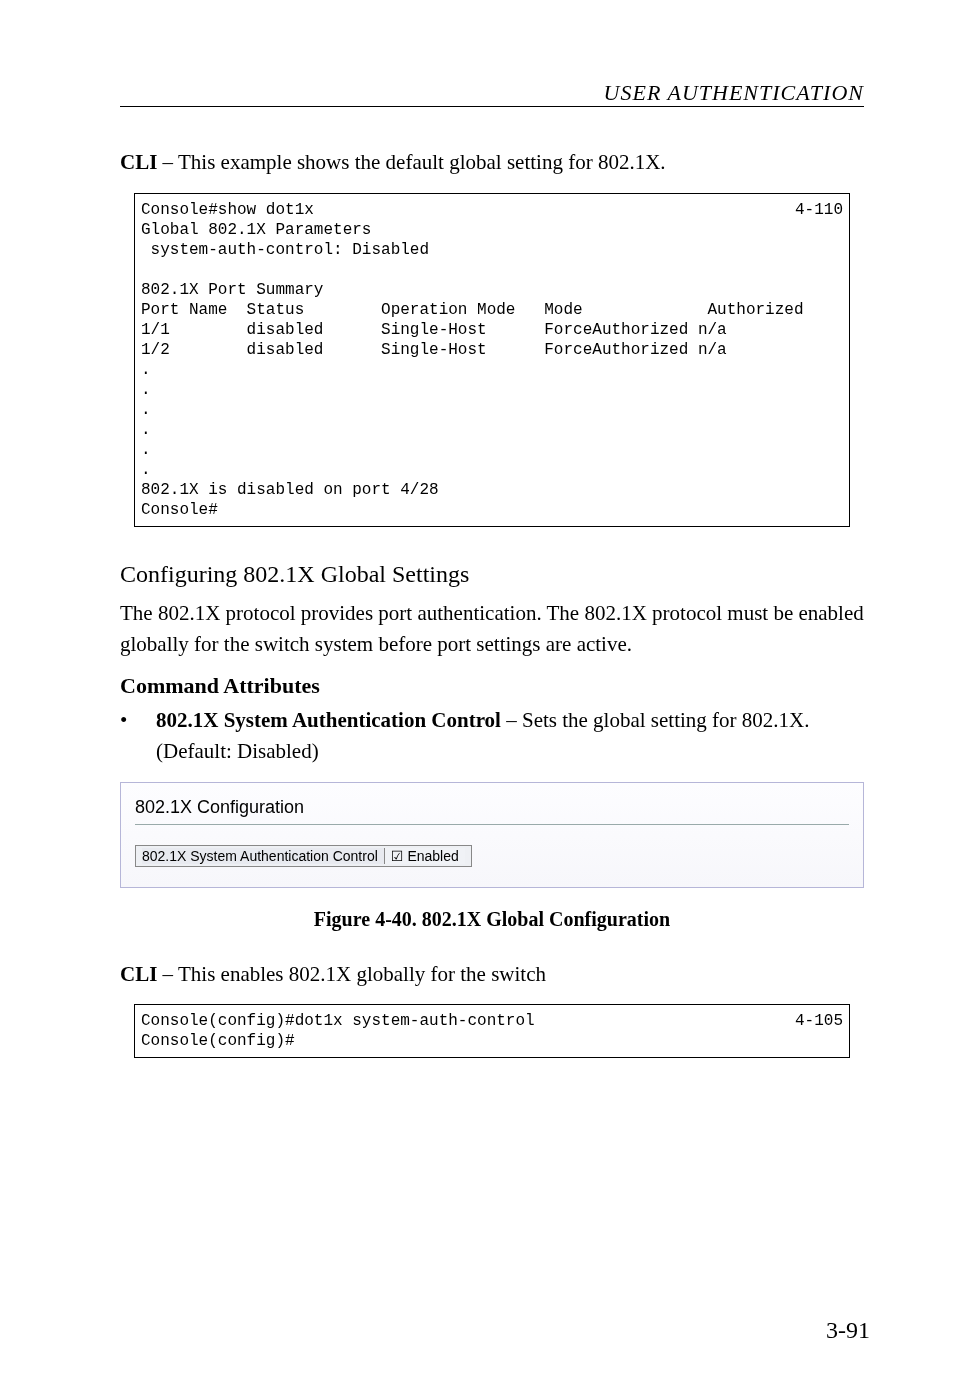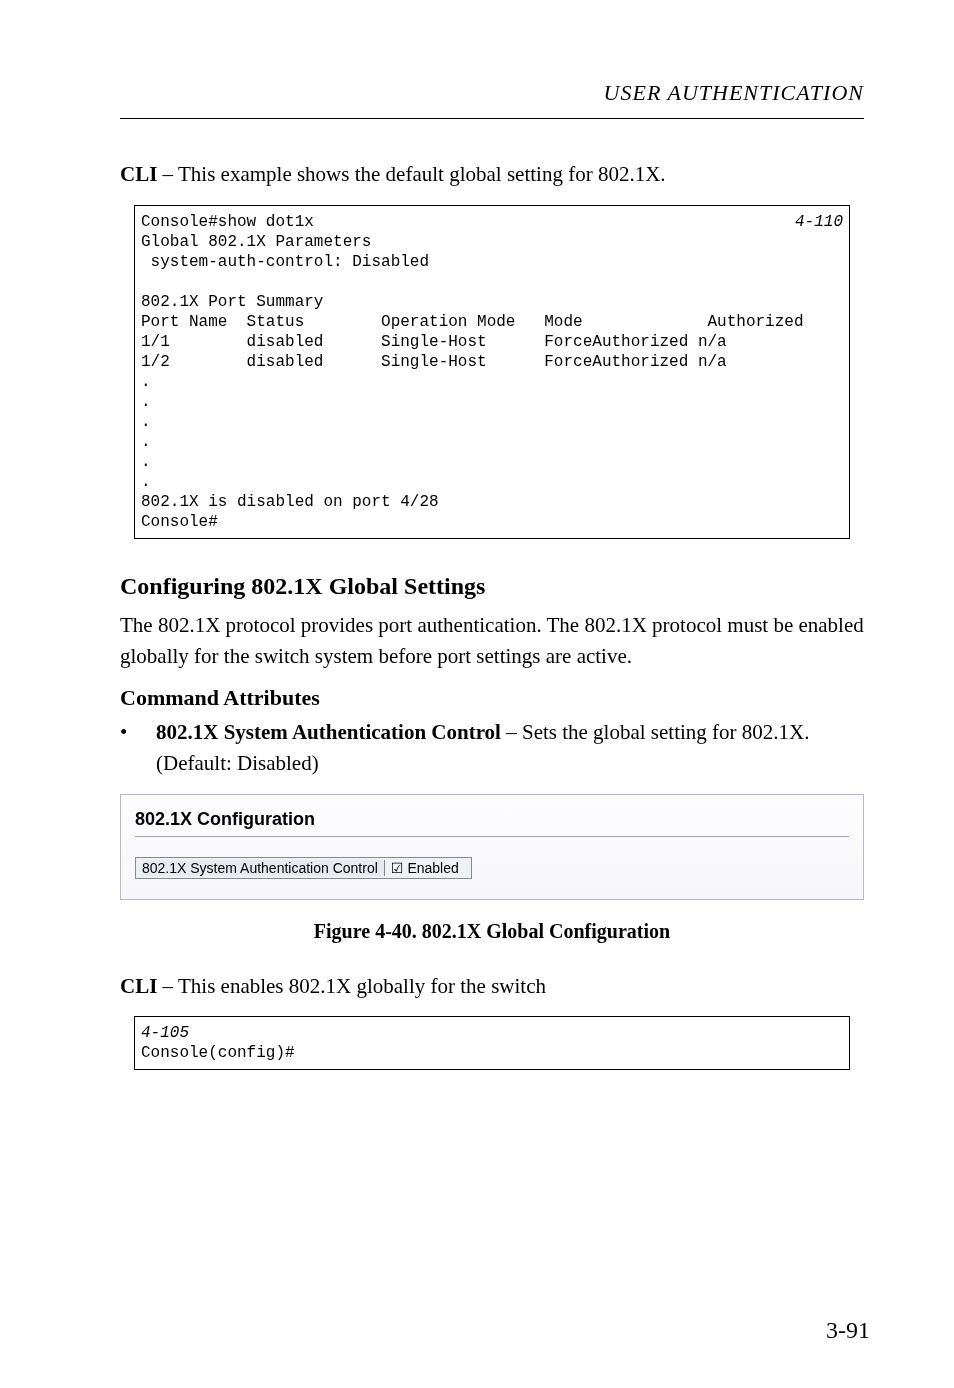--- a/index.html
+++ b/index.html
@@ -19,46 +19,45 @@
     height: 100%;
     position: relative;
   }
   .header-line {
     text-align: right;
     font-style: italic;
     font-variant: small-caps;
     font-size: 22px;
     letter-spacing: 1px;
     border-bottom: 1px solid #000;
-    padding-bottom: 12px;
+    padding-bottom: 0;
     margin-bottom: 40px;
   }
   .para {
     font-size: 21px;
     line-height: 1.5;
     margin: 8px 0 12px 0;
   }
   .bold { font-weight: bold; }
   .code-box {
     border: 1px solid #000;
     font-family: "Courier New", monospace;
     font-size: 16px;
     line-height: 1.25;
     padding: 6px 6px;
     white-space: pre;
     margin: 14px;
     overflow: hidden;
   }
   .ref {
-    font-style: italic;
     text-align: right;
   }
   .h2 {
     font-size: 24px;
-    font-weight: bold;
+    font-weight: normal;
     margin-top: 34px;
     margin-bottom: 10px;
   }
   .h3 {
     font-size: 22px;
     font-weight: bold;
     margin-bottom: 6px;
   }
   .bullet-row {
     display: flex;
@@ -74,21 +73,21 @@
   .bullet-text { flex: 1; }
   .screenshot-box {
     border: 1px solid #b6b6d8;
     background: linear-gradient(#fdfdff, #f7f7fb);
     padding: 14px 14px 20px 14px;
     margin-top: 14px;
     margin-bottom: 6px;
   }
   .ui-title {
     font-family: Arial, Helvetica, sans-serif;
-    font-weight: bold;
+    font-weight: normal;
     font-size: 18px;
     padding-bottom: 6px;
   }
   .ui-hr {
     border: none;
     border-top: 1px solid #9aa;
     margin: 0 0 20px 0;
   }
   .ui-cell {
     border: 1px solid #888;
@@ -183,17 +182,17 @@
       </span>
     </span>
   </div>
 
   <div class="fig-caption">Figure 4-40.  802.1X Global Configuration</div>
 
   <p class="para">
     <span class="bold">CLI</span><span> – This enables 802.1X globally for the switch</span>
   </p>
 
-  <pre class="code-box"><span class="pre-line"><span class="ref">4-105</span></span><span>Console(config)#</span></pre>
+  <pre class="code-box"><span class="pre-line"><span>Console(config)#dot1x system-auth-control</span><span class="ref">4-105</span></span><span>Console(config)#</span></pre>
 
   <div class="page-num">3-91</div>
 
 </div>
 
 </body></html>

